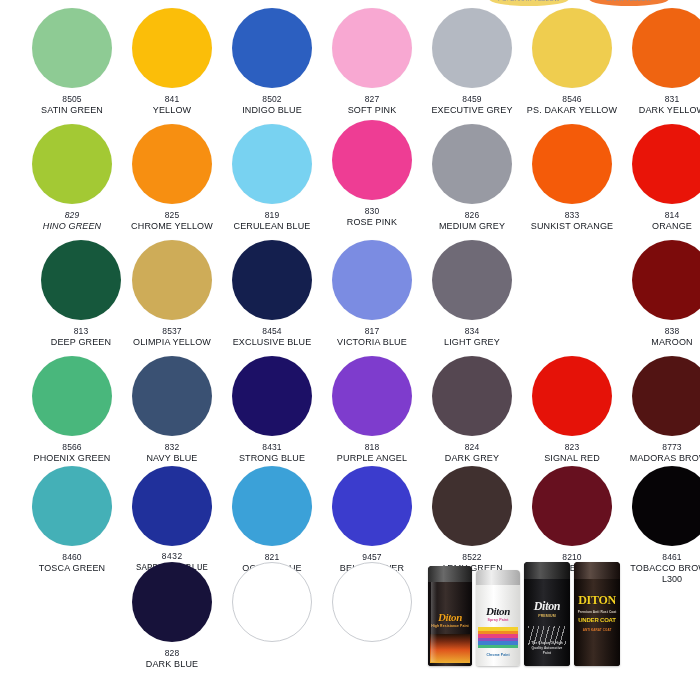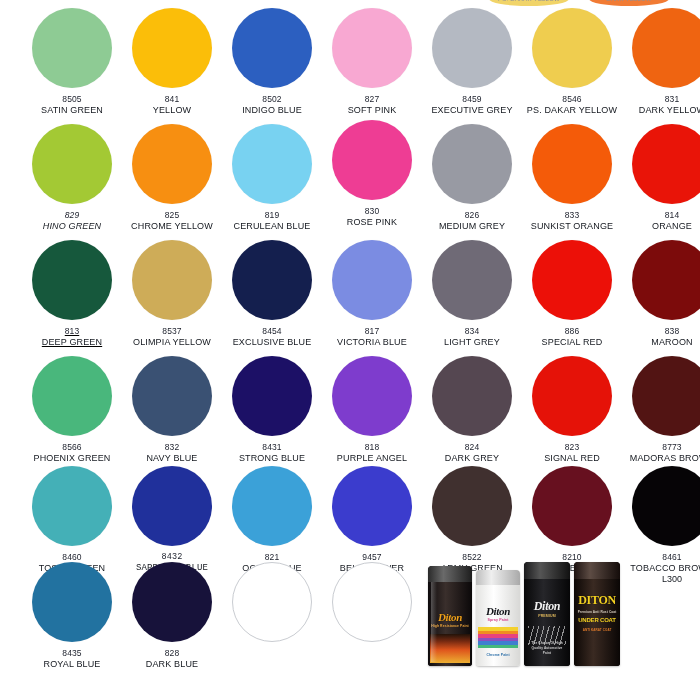--- a/index.html
+++ b/index.html
@@ -195,21 +195,21 @@
       <div class="cell" style="left: 522px; top: 124px;">
         <div class="swatch" title="SUNKIST ORANGE" style="background: rgb(244, 91, 9);"></div>
         <div class="code">833</div>
         <div class="name">SUNKIST ORANGE</div>
       </div>
       <div class="cell" style="left: 622px; top: 124px;">
         <div class="swatch" title="ORANGE" style="background: rgb(233, 20, 8);"></div>
         <div class="code">814</div>
         <div class="name">ORANGE</div>
       </div>
-      <div class="cell" style="left: 22px; top: 240px; text-decoration: underline;">
+      <div class="cell" style="left: 31px; top: 240px;">
         <div class="swatch" title="DEEP GREEN" style="background: rgb(22, 88, 60);"></div>
         <div class="code">813</div>
         <div class="name">DEEP GREEN</div>
       </div>
       <div class="cell" style="left: 122px; top: 240px;">
         <div class="swatch" title="OLIMPIA YELLOW" style="background: rgb(206, 172, 88);"></div>
         <div class="code">8537</div>
         <div class="name">OLIMPIA YELLOW</div>
       </div>
       <div class="cell" style="left: 222px; top: 240px;">
@@ -219,25 +219,20 @@
       </div>
       <div class="cell" style="left: 322px; top: 240px;">
         <div class="swatch" title="VICTORIA BLUE" style="background: rgb(123, 140, 226);"></div>
         <div class="code">817</div>
         <div class="name">VICTORIA BLUE</div>
       </div>
       <div class="cell" style="left: 422px; top: 240px;">
         <div class="swatch" title="LIGHT GREY" style="background: rgb(111, 106, 118);"></div>
         <div class="code">834</div>
         <div class="name">LIGHT GREY</div>
-      </div>
-      <div class="cell" style="left: 522px; top: 240px;">
-        <div class="swatch" title="SPECIAL RED" style="background: rgb(236, 16, 8);"></div>
-        <div class="code">886</div>
-        <div class="name">SPECIAL RED</div>
       </div>
       <div class="cell" style="left: 622px; top: 240px;">
         <div class="swatch" title="MAROON" style="background: rgb(124, 11, 11);"></div>
         <div class="code">838</div>
         <div class="name">MAROON</div>
       </div>
       <div class="cell" style="left: 22px; top: 356px;">
         <div class="swatch" title="PHOENIX GREEN" style="background: rgb(73, 183, 124);"></div>
         <div class="code">8566</div>
         <div class="name">PHOENIX GREEN</div>
@@ -300,25 +295,20 @@
       <div class="cell" style="left: 522px; top: 466px;">
         <div class="swatch" title="EXCLUSIVE MAROON" style="background: rgb(103, 16, 31);"></div>
         <div class="code">8210</div>
         <div class="name wrap">EXCLUSIVE MAROON</div>
       </div>
       <div class="cell" style="left: 622px; top: 466px;">
         <div class="swatch" title="TOBACCO BROWN" style="background: rgb(6, 4, 6);"></div>
         <div class="code">8461</div>
         <div class="name">TOBACCO BROWN</div>
         <div class="sub">L300</div>
-      </div>
-      <div class="cell" style="left: 22px; top: 562px;">
-        <div class="swatch" title="ROYAL BLUE" style="background: rgb(34, 114, 160);"></div>
-        <div class="code">8435</div>
-        <div class="name">ROYAL BLUE</div>
       </div>
       <div class="cell" style="left: 122px; top: 562px;">
         <div class="swatch" title="DARK BLUE" style="background: rgb(23, 18, 58);"></div>
         <div class="code">828</div>
         <div class="name">DARK BLUE</div>
       </div>
       <div class="cell" style="left: 222px; top: 562px;">
         <div class="swatch empty" title=""></div>
       </div>
       <div class="cell" style="left: 322px; top: 562px;">

